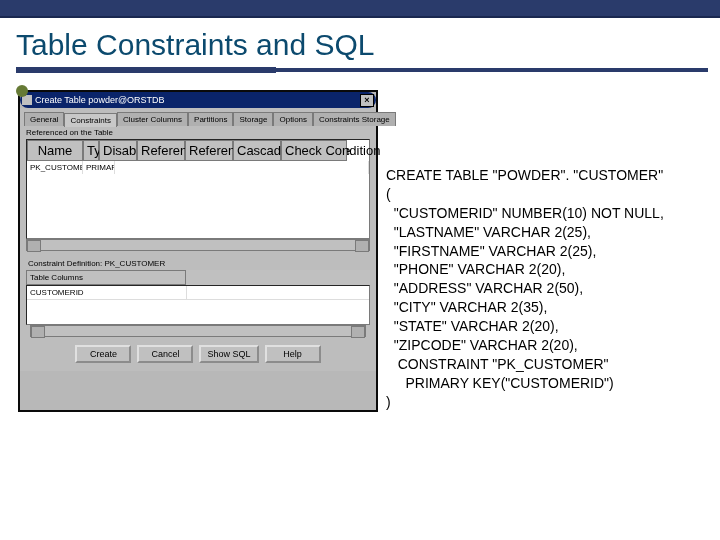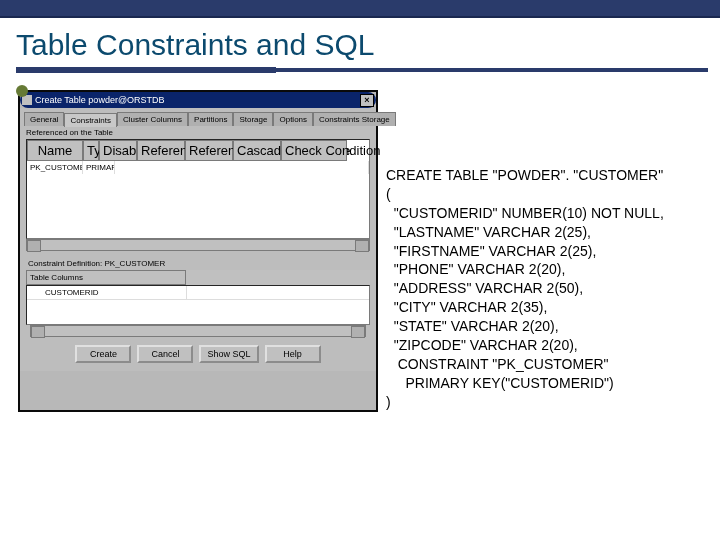--- a/index.html
+++ b/index.html
@@ -185,21 +185,21 @@
     background: #fff;
     border: 1px inset #7a7a7a;
     height: 40px;
     font-size: 8px;
   }
   .sub-row {
     display:flex;
     border-bottom:1px solid #ddd;
   }
   .sub-row .sc {
-    padding: 2px 18px;
+    padding: 2px 3px;
   }
   .sc-tc { width: 160px; border-right:1px solid #ddd; }
   .btnbar {
     display: flex;
     gap: 6px;
     justify-content: center;
     padding: 8px 0 6px 0;
   }
   .winbtn {
     min-width: 56px;

